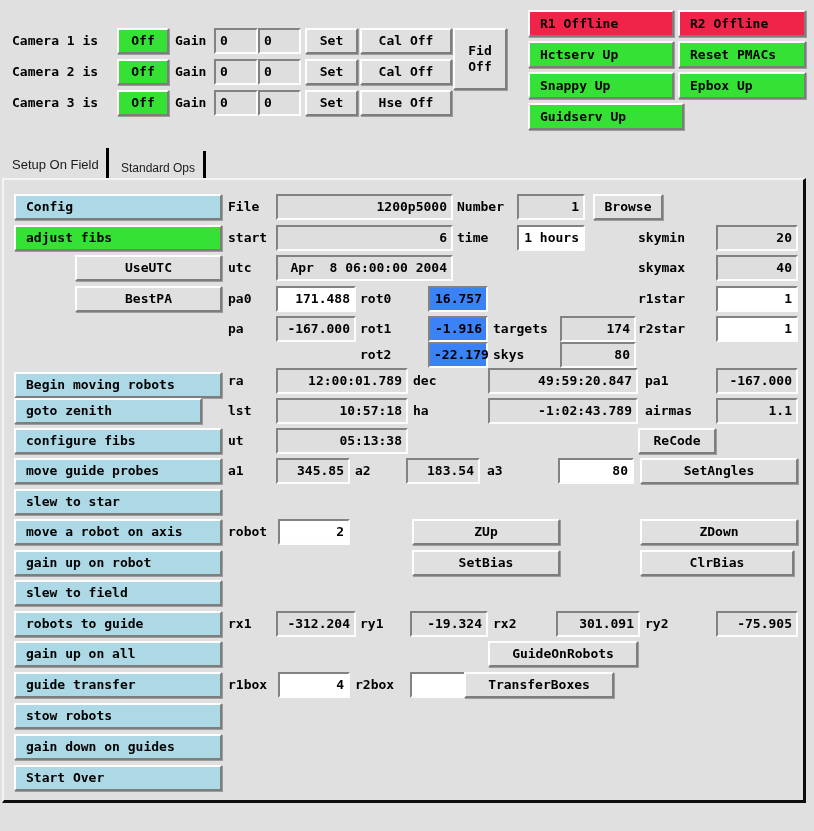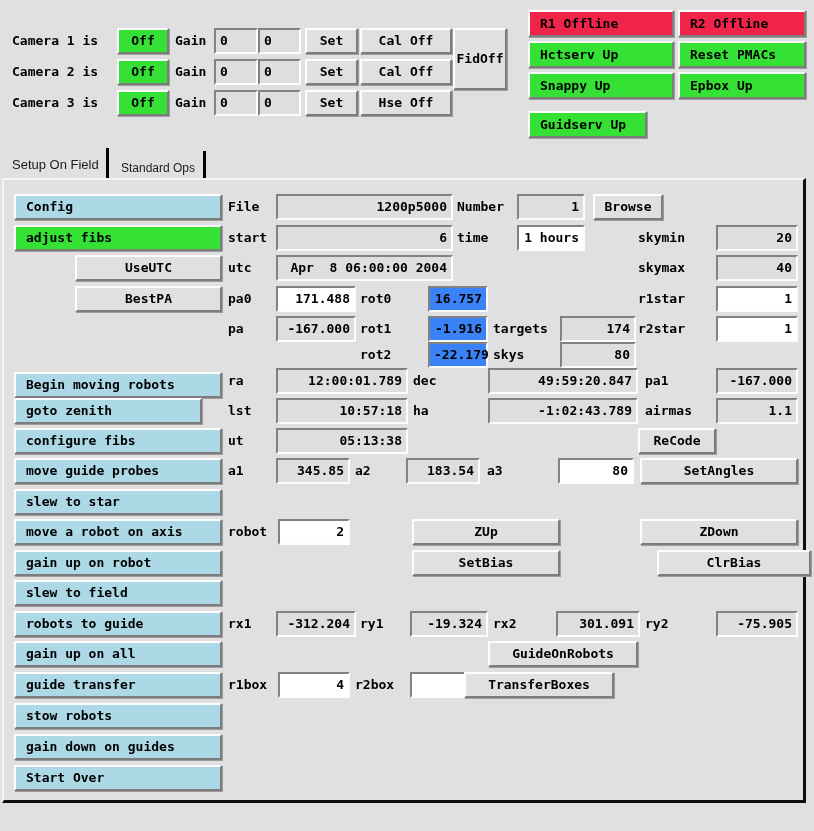--- a/index.html
+++ b/index.html
@@ -33,21 +33,21 @@
     border-top:2px solid #f4f4f4;border-left:2px solid #f4f4f4;
     border-right:3px solid #0d0d0d;border-bottom:3px solid #0d0d0d;
     background:#e0e0e0;
   }
   .tab{
     position:absolute;height:26px;line-height:26px;
     font-family:"Liberation Sans",sans-serif;font-weight:normal;color:#1a1a1a;
   }
   .tabbar{position:absolute;width:3px;height:30px;background:#000}
   .fid{
-    display:flex;flex-direction:row;align-items:center;justify-content:center;
+    display:flex;flex-direction:column;align-items:center;justify-content:center;
     line-height:16px;padding:0 4px;
   }
 </style>
 </head>
 <body>
 
 <div class="lbl" style="left:12px;top:28px;width:100px">Camera 1 is</div>
 <div class="btn green center" style="left:117px;top:28px;width:52px">Off</div>
 <div class="lbl" style="left:175px;top:28px;width:38px">Gain</div>
 <div class="entry left" style="left:214px;top:28px;width:44px">0</div>
@@ -75,21 +75,21 @@
   <span>Fid</span>
   <span>Off</span>
 </div>
 
 <div class="btn red status" style="left:528px;top:10px;width:146px">R1 Offline</div>
 <div class="btn red status" style="left:678px;top:10px;width:128px">R2 Offline</div>
 <div class="btn green status" style="left:528px;top:41px;width:146px">Hctserv Up</div>
 <div class="btn green status" style="left:678px;top:41px;width:128px">Reset PMACs</div>
 <div class="btn green status" style="left:528px;top:72px;width:146px">Snappy Up</div>
 <div class="btn green status" style="left:678px;top:72px;width:128px">Epbox Up</div>
-<div class="btn green status" style="left:528px;top:111px;width:119px">Guidserv Up</div>
+<div class="btn green status" style="left:528px;top:103px;width:156px">Guidserv Up</div>
 
 <div class="tab" style="left:12px;top:152px;width:96px">Setup On Field</div>
 <div class="tabbar" style="left:106px;top:148px"></div>
 <div class="tab" style="left:121px;top:155px;width:84px;font-size:12px">Standard Ops</div>
 <div class="tabbar" style="left:203px;top:151px"></div>
 
 <div class="panel"></div>
 
 <div class="btn blue" style="left:14px;top:194px;width:208px">Config</div>
 <div class="btn green" style="left:14px;top:225px;width:208px">adjust fibs</div>
@@ -174,21 +174,21 @@
 <div class="lbl" style="left:487px;top:458px;width:26px">a3</div>
 <div class="entry white" style="left:558px;top:458px;width:76px">80</div>
 <div class="btn center" style="left:640px;top:458px;width:158px">SetAngles</div>
 
 <div class="lbl" style="left:228px;top:519px;width:50px">robot</div>
 <div class="entry white" style="left:278px;top:519px;width:72px">2</div>
 <div class="btn center" style="left:412px;top:519px;width:148px">ZUp</div>
 <div class="btn center" style="left:640px;top:519px;width:158px">ZDown</div>
 
 <div class="btn center" style="left:412px;top:550px;width:148px">SetBias</div>
-<div class="btn center" style="left:657px;top:550px;width:154px">ClrBias</div>
+<div class="btn center" style="left:640px;top:550px;width:154px">ClrBias</div>
 
 <div class="lbl" style="left:228px;top:611px;width:36px">rx1</div>
 <div class="entry" style="left:276px;top:611px;width:80px">-312.204</div>
 <div class="lbl" style="left:360px;top:611px;width:36px">ry1</div>
 <div class="entry" style="left:410px;top:611px;width:78px">-19.324</div>
 <div class="lbl" style="left:493px;top:611px;width:36px">rx2</div>
 <div class="entry" style="left:556px;top:611px;width:84px">301.091</div>
 <div class="lbl" style="left:645px;top:611px;width:36px">ry2</div>
 <div class="entry" style="left:716px;top:611px;width:82px">-75.905</div>
 

